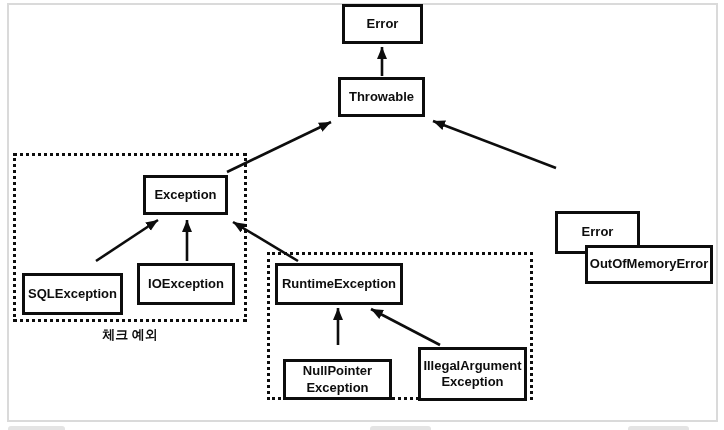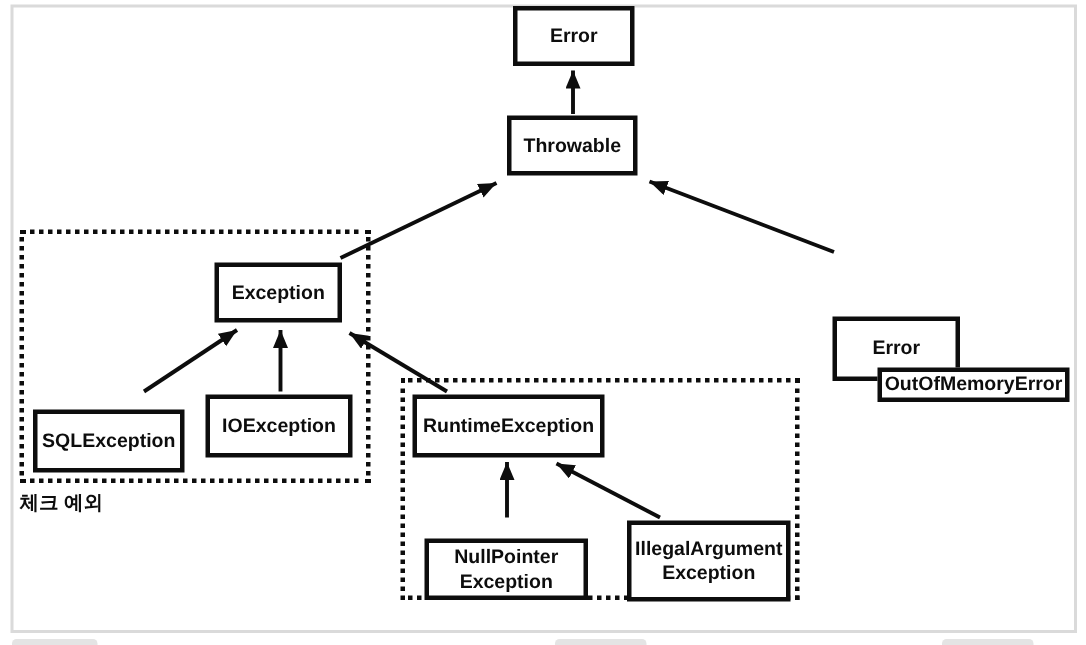--- a/index.html
+++ b/index.html
@@ -45,33 +45,33 @@
   }
   .n-object          { left: 342px; top:   4px; width:  81px; height: 40px; }
   .n-throwable       { left: 338px; top:  77px; width:  87px; height: 40px; }
   .n-exception       { left: 143px; top: 175px; width:  85px; height: 40px; }
   .n-error           { left: 555px; top: 170px; width:  85px; height: 43px; margin-top: 41px; }
   .n-sql             { left:  22px; top: 273px; width: 101px; height: 42px; }
   .n-io              { left: 137px; top: 263px; width:  98px; height: 42px; }
   .n-runtime         { left: 275px; top: 263px; width: 128px; height: 42px; }
   .n-nullpointer     { left: 283px; top: 359px; width: 109px; height: 41px; }
   .n-illegalargument { left: 418px; top: 347px; width: 109px; height: 54px; }
-  .n-oom             { left: 585px; top: 245px; width: 128px; height: 23px; }
+  .n-oom             { left: 585px; top: 245px; width: 128px; height: 39px; }
   
   .group {
     position: absolute;
     box-sizing: border-box;
     border: 3px dotted #0d0d0d;
     z-index: 1;
   }
   .g-checked   { left:  13px; top: 153px; width: 234px; height: 169px; }
   .g-unchecked { left: 267px; top: 252px; width: 266px; height: 148px; }
   .caption {
     position: absolute;
-    text-align: left;
+    text-align: center;
     font-weight: bold;
     font-size: 13px;
     color: #0d0d0d;
     z-index: 2;
   }
   .c-checked   { left:  13px; top: 326px; width: 234px; }
   .c-unchecked { left: 267px; top: 404px; width: 266px; }
   
   svg.edges {
     position: absolute;

